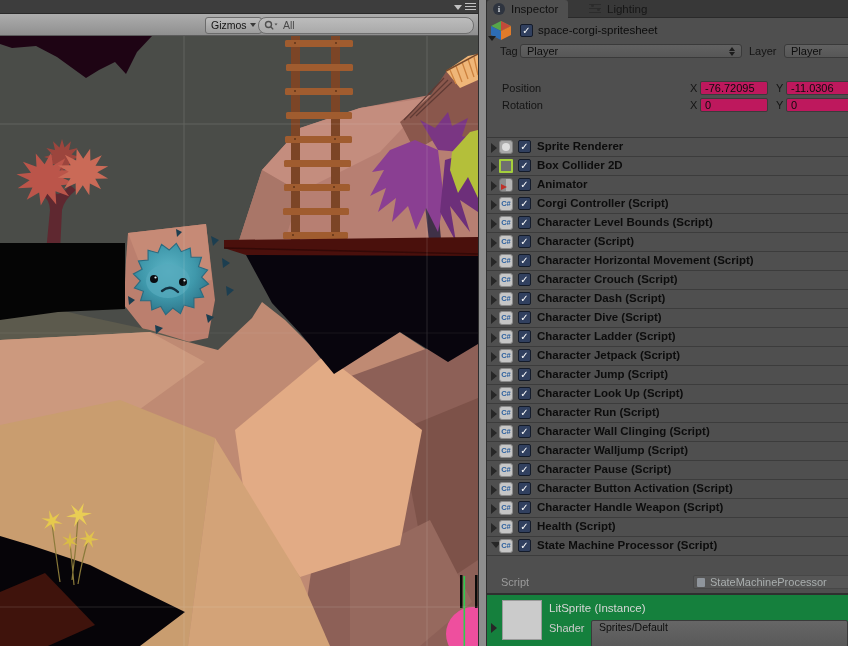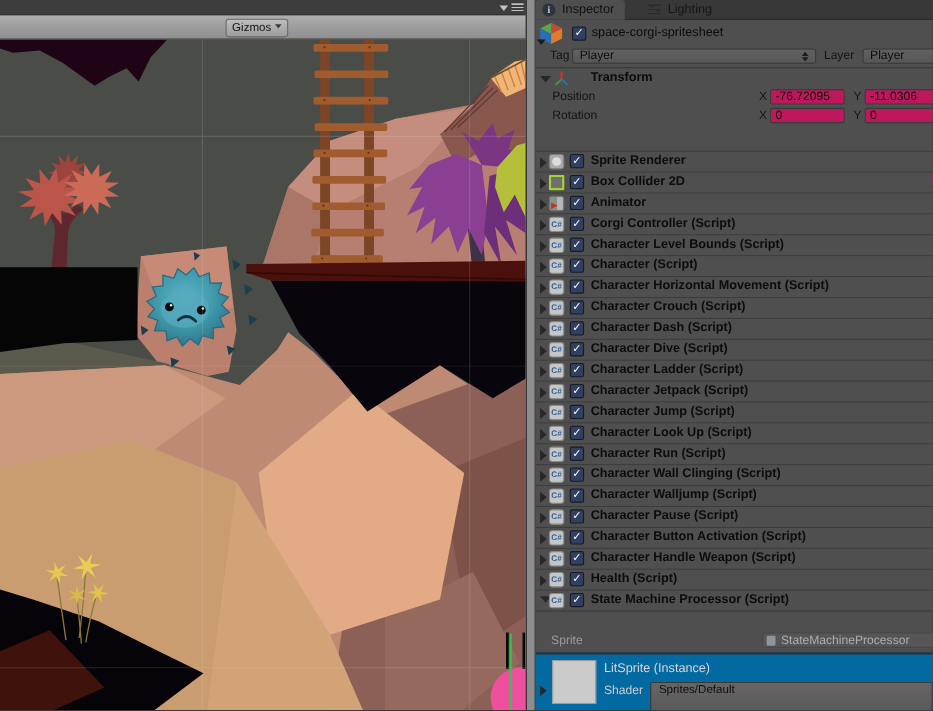--- a/index.html
+++ b/index.html
@@ -83,21 +83,21 @@
      border-top:3.5px solid transparent;border-bottom:3.5px solid transparent;border-left:6px solid #c03028;}
   .comp-row .checkbox{position:absolute;left:31px;top:2px;}
   .comp-name{position:absolute;left:50px;top:2px;font-weight:bold;font-size:11.5px;color:#0c0c0c;white-space:nowrap;}
   
   #script-row{position:absolute;left:0;top:574px;width:361px;height:17px;background:#4f4f4f;}
   #script-row .slabel{position:absolute;left:14px;top:2px;color:#9b9b9b;font-size:11px;}
   #script-field{position:absolute;left:206px;top:1px;width:200px;height:14px;background:#565656;border:1px solid #474747;
      border-radius:2px;box-sizing:border-box;color:#a9aeae;font-size:11px;line-height:12px;padding-left:16px;}
   #script-field .doc{position:absolute;left:3px;top:2px;width:8px;height:9px;background:#8f959c;border-radius:1px;}
   
-  #material-section{position:absolute;left:0;top:593px;width:361px;height:53px;background:#0369a1;border-top:2px solid #2f2f2f;box-sizing:border-box;}
+  #material-section{position:absolute;left:0;top:593px;width:361px;height:53px;background:#15803d;border-top:2px solid #2f2f2f;box-sizing:border-box;}
   #material-preview{position:absolute;left:15px;top:5px;width:38px;height:38px;background:#cbcbcb;border:1px solid #9a9a9a;}
   #material-title{position:absolute;left:62px;top:7px;color:#d6d6d6;font-size:11.5px;}
   #shader-label{position:absolute;left:62px;top:27px;color:#cccccc;font-size:11px;text-align:right;}
   #shader-dropdown{position:absolute;left:104px;top:25px;width:257px;height:29px;background:linear-gradient(#666,#585858);
      border:1px solid #3a3a3a;border-radius:2px;box-sizing:border-box;color:#0e0e0e;font-size:10.5px;line-height:13px;padding-left:7px;}
   #material-disclosure{position:absolute;left:4px;top:28px;}
 </style>
 </head>
 <body>
 
@@ -246,20 +246,28 @@
     </svg>
 
     <div id="scene-tab-strip">
       <span class="win-caret"></span>
       <span class="win-burger"></span>
     </div>
     <div id="scene-toolbar">
       <div id="gizmos-button">
         <span>Gizmos</span><span class="dd"></span>
       </div>
+      <div id="scene-search">
+        <svg width="14" height="11" viewBox="0 0 14 11">
+          <circle cx="4.5" cy="4.5" r="3" fill="none" stroke="#4f4f4f" stroke-width="1.4"></circle>
+          <line x1="6.8" y1="6.8" x2="9.2" y2="9.4" stroke="#4f4f4f" stroke-width="1.4"></line>
+          <polygon points="10.5,3.5 13.5,3.5 12,5.5" fill="#4f4f4f"></polygon>
+        </svg>
+        <input value="All" style="">
+      </div>
     </div>
   </div>
 
   <div id="gutter"></div>
 
   <div id="inspector">
 
     <div id="insp-tabbar">
       <div class="tab active">
         <span class="info-icon">i</span>
@@ -288,29 +296,20 @@
       <div class="dropdown" style="left:33px;width:222px;">
         <span>Player</span>
         <span class="updown"></span>
       </div>
       <span class="lbl" style="left:262px;">Layer</span>
       <div class="dropdown" style="left:297px;width:80px;">
         <span>Player</span>
       </div>
     </div>
 
-    <div id="transform-header">
-      <span class="disclosure"></span>
-      <svg width="15" height="15" viewBox="0 0 15 15" style="position:absolute;left:16px;top:2px;">
-        <line x1="7.5" y1="8" x2="7.5" y2="1" stroke="#c23b2e" stroke-width="2"></line>
-        <line x1="7.5" y1="8" x2="2" y2="13" stroke="#4c8f3c" stroke-width="2"></line>
-        <line x1="7.5" y1="8" x2="13" y2="13" stroke="#2d6db5" stroke-width="2"></line>
-      </svg>
-      <span id="transform-title">Transform</span>
-    </div>
 
     <div class="trow" style="top:80px;">
       <span class="plabel">Position</span>
       <span class="axis x">X</span>
       <div class="field fx">-76.72095</div>
       <span class="axis y">Y</span>
       <div class="field fy">-11.0306</div>
     </div>
     <div class="trow" style="top:97px;">
       <span class="plabel">Rotation</span>
@@ -456,21 +455,21 @@
   </div>
         <div class="comp-row">
     <span class="disclosure"></span>
     <span class="comp-icon icon-script">C#</span>
     <span class="checkbox">✓</span>
     <span class="comp-name">State Machine Processor (Script)</span>
   </div>
       </div>
 
     <div id="script-row">
-      <span class="slabel">Sprite</span>
+      <span class="slabel">Script</span>
       <div id="script-field">
         <span class="doc"></span>
         <span>StateMachineProcessor</span>
       </div>
     </div>
 
     <div id="material-section">
       <div id="material-preview"></div>
       <div id="material-title">LitSprite (Instance)</div>
       <span id="material-disclosure" class="disclosure right"></span>

